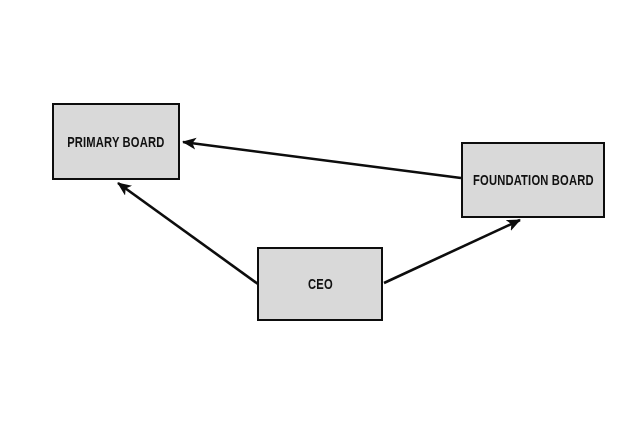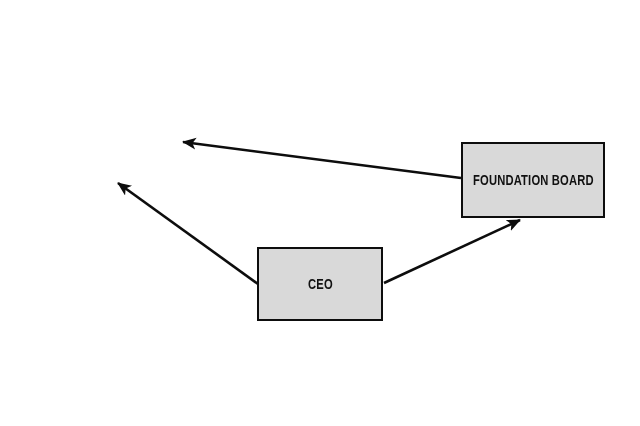--- a/index.html
+++ b/index.html
@@ -56,20 +56,23 @@
       <marker id="arrowhead" markerUnits="userSpaceOnUse" markerWidth="16" markerHeight="14" refX="13" refY="6" orient="auto">
         <path d="M0,0 L14,6 L0,12 L3.5,6 Z" fill="#0d0d0d"></path>
       </marker>
     </defs>
 
   <line x1="461" y1="178" x2="183" y2="142" stroke="#0d0d0d" stroke-width="2.6" marker-end="url(#arrowhead)"></line>
       <line x1="258" y1="284" x2="118" y2="183" stroke="#0d0d0d" stroke-width="2.6" marker-end="url(#arrowhead)"></line>
       <line x1="384" y1="283" x2="520" y2="220" stroke="#0d0d0d" stroke-width="2.6" marker-end="url(#arrowhead)"></line>
     </svg>
 
+  <div class="node node-primary-board">
+    <span class="label">PRIMARY BOARD</span>
+  </div>
 
   <div class="node node-foundation-board">
     <span class="label">FOUNDATION BOARD</span>
   </div>
 
   <div class="node node-ceo">
     <span class="label">CEO</span>
   </div>
 
 </div>

